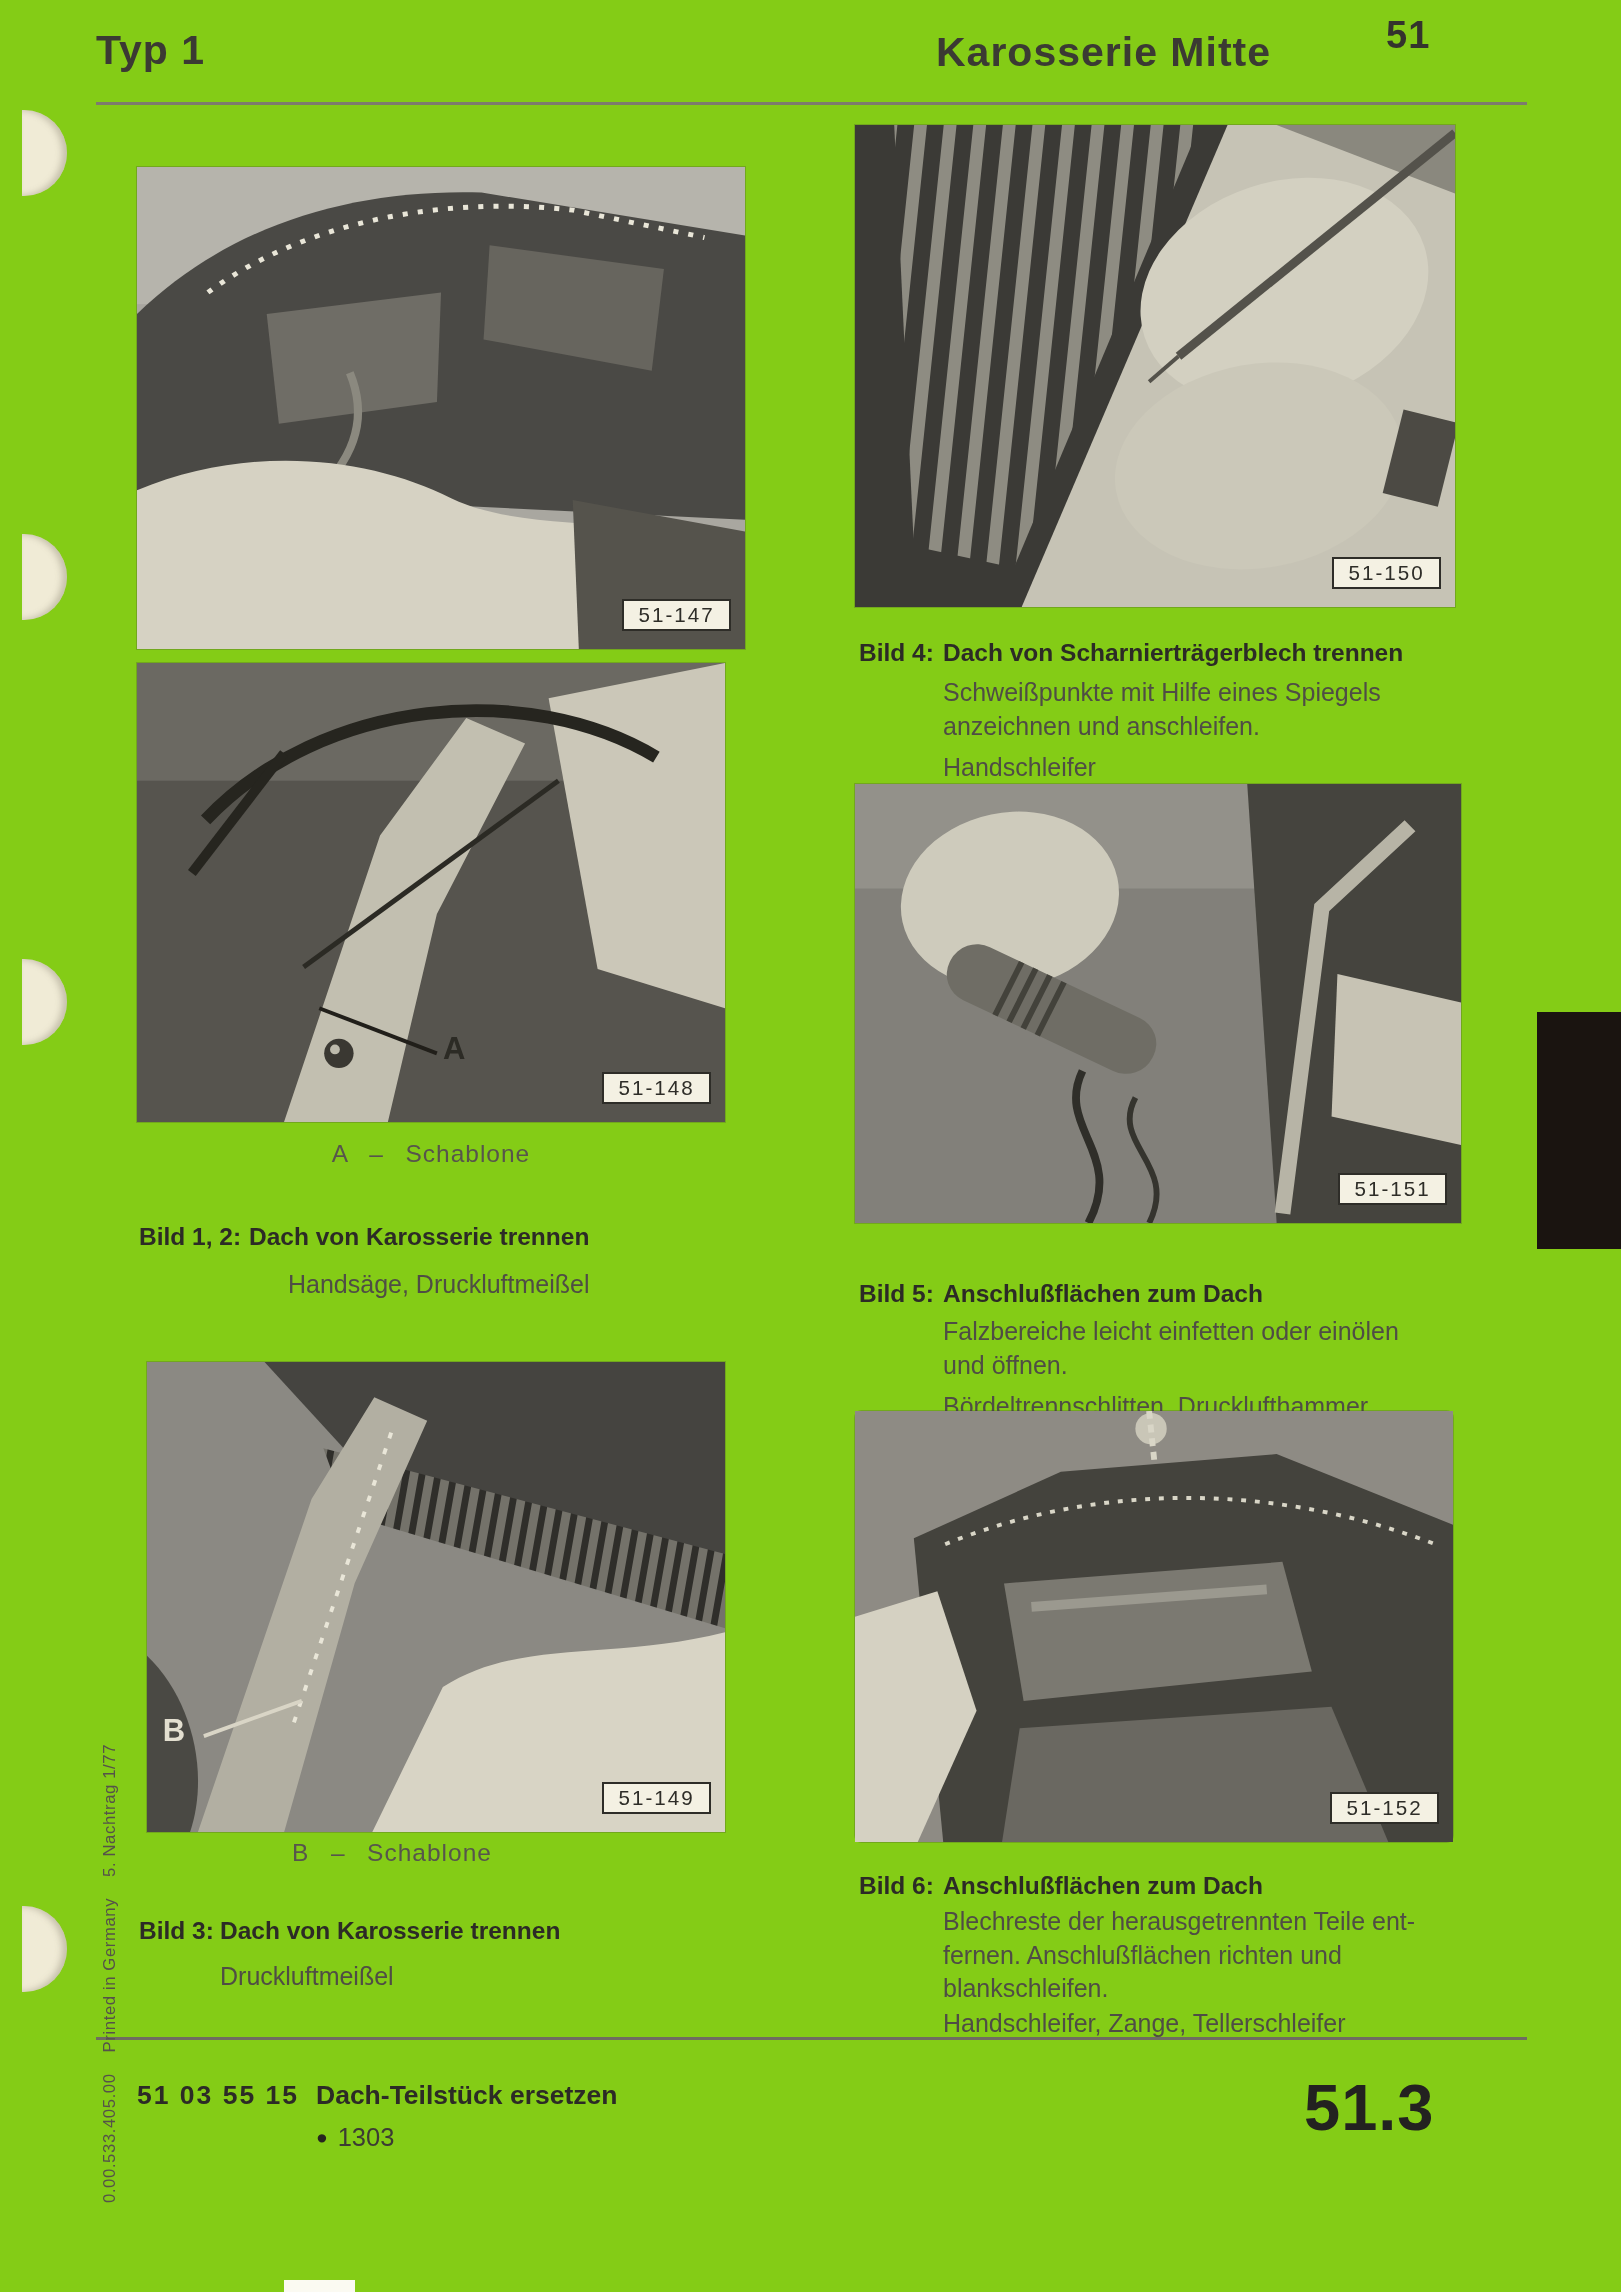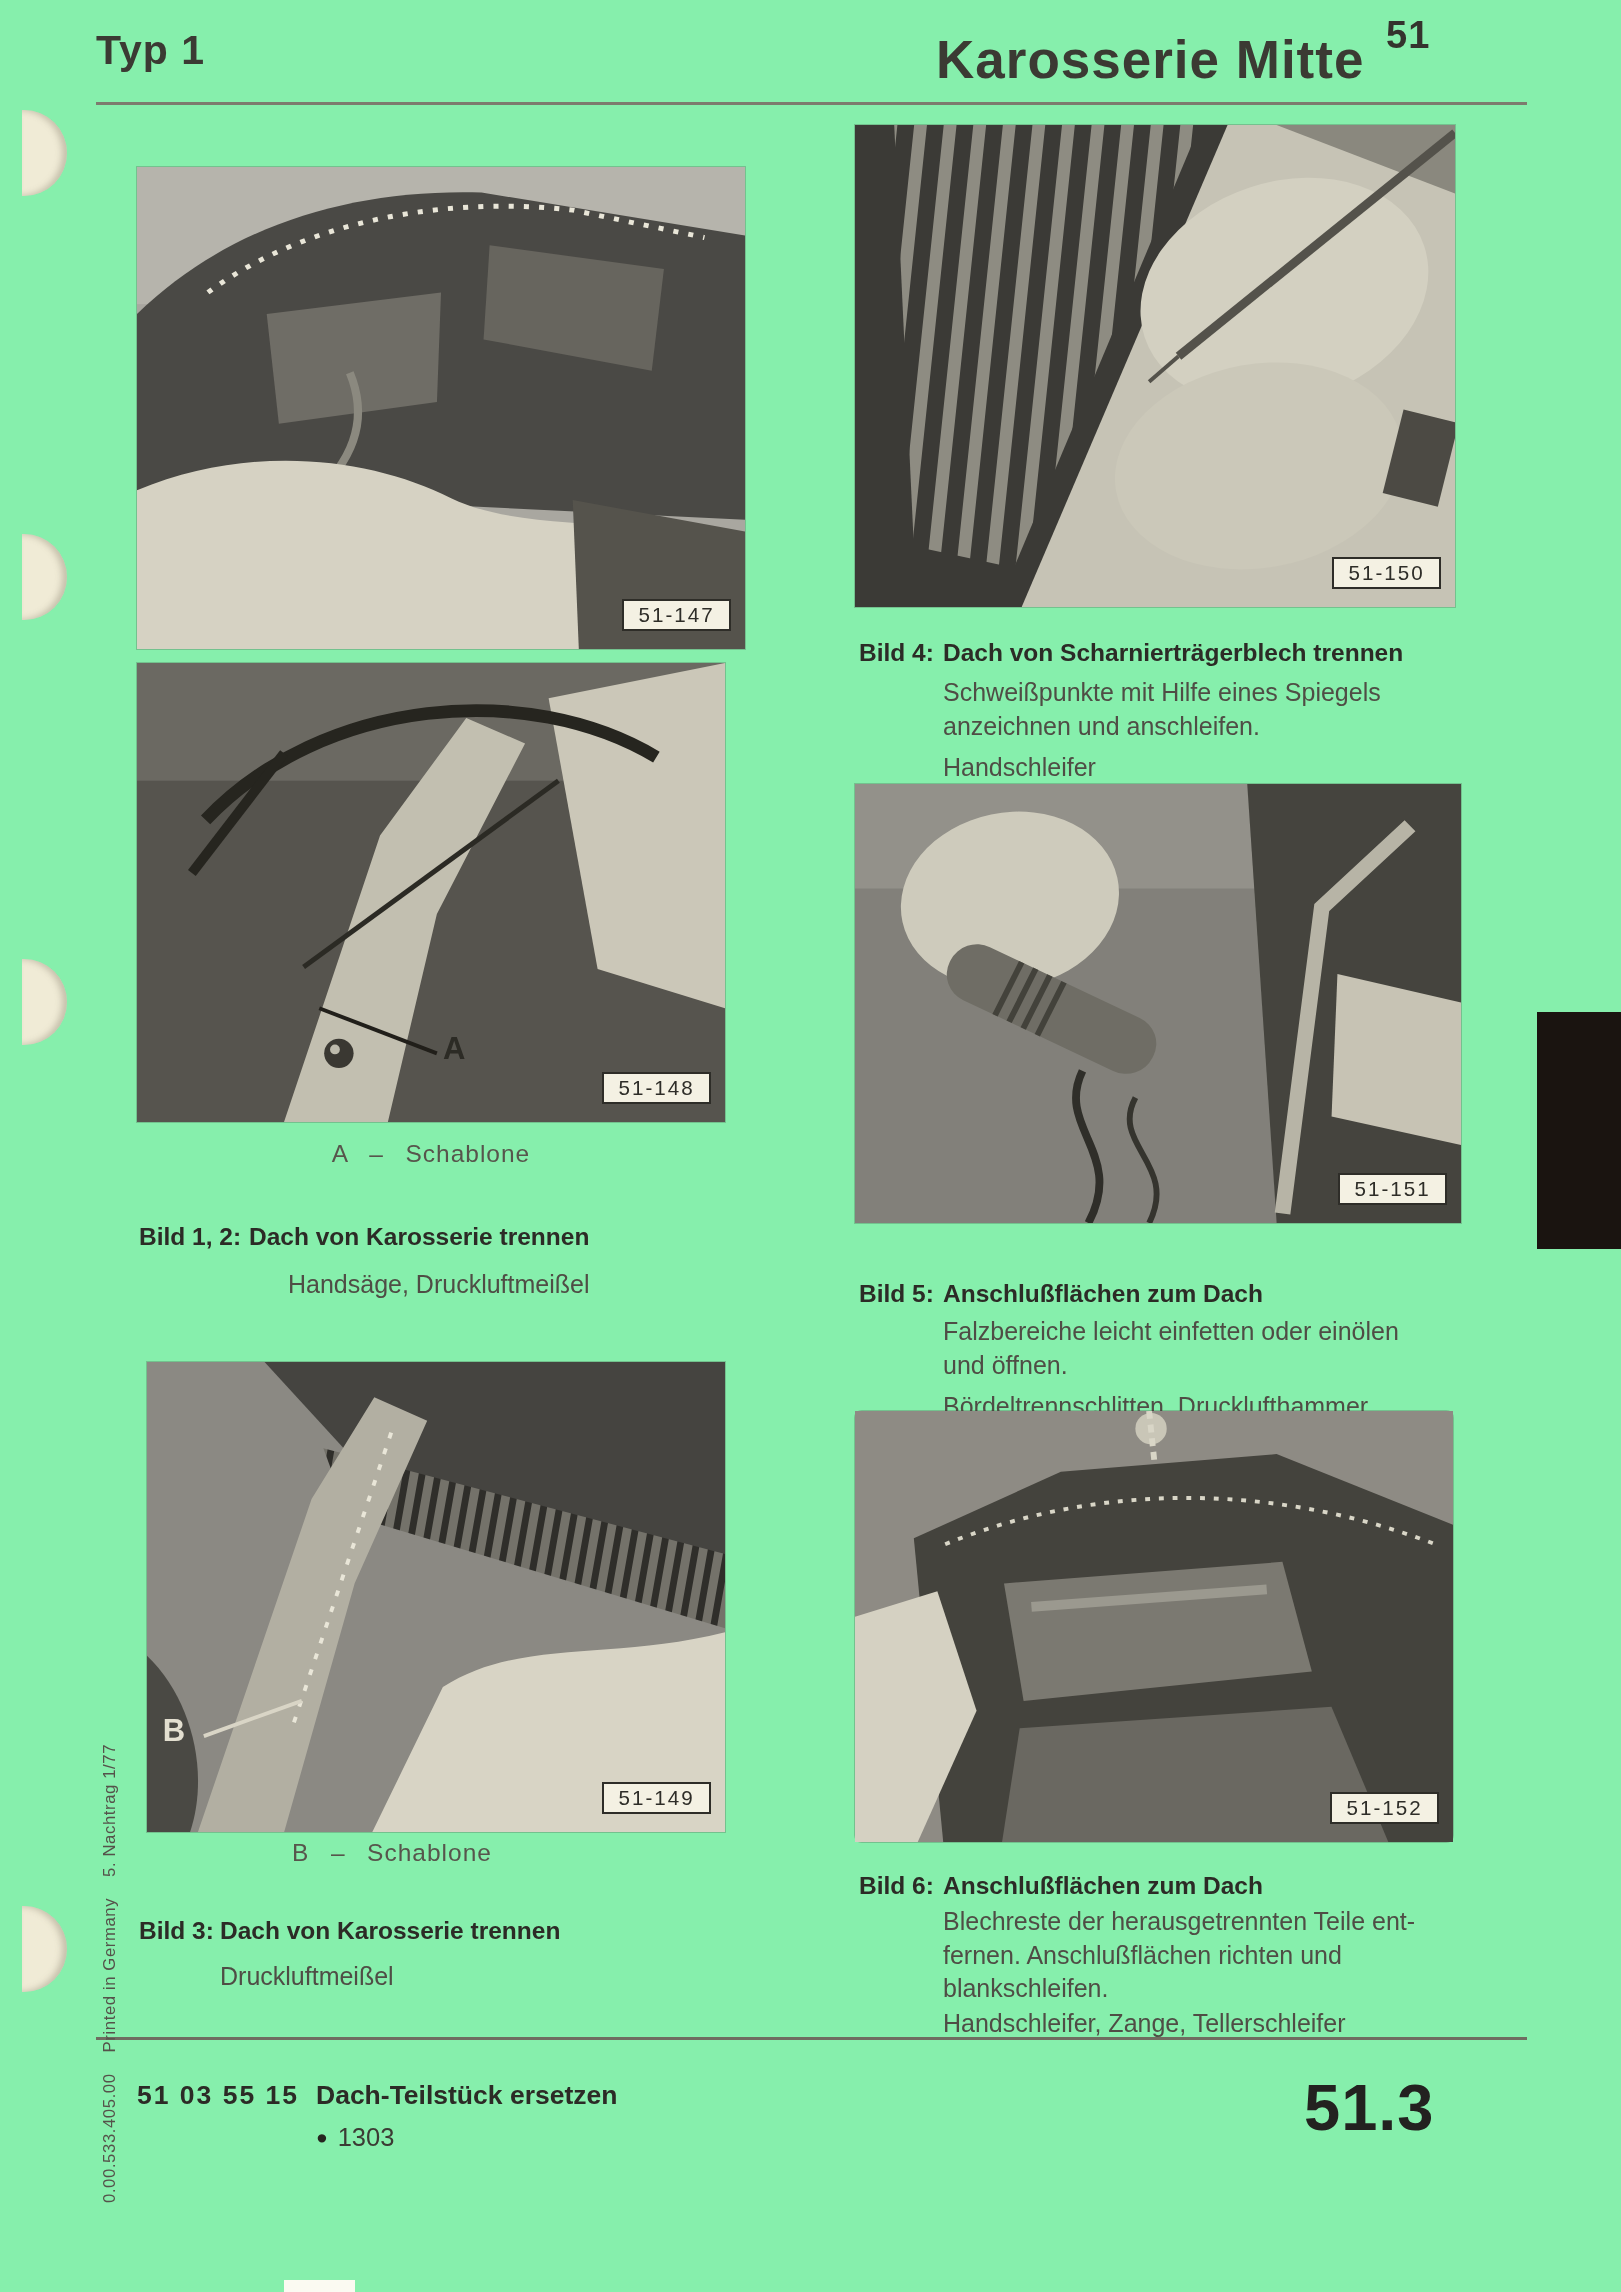--- a/index.html
+++ b/index.html
@@ -1,25 +1,25 @@
 <!DOCTYPE html>
 <html><head>
 <meta charset="utf-8">
 <style>
   html,body { margin:0; padding:0; background:#6e6c66; }
   .page {
     position:relative; width:1621px; height:2293px;
-    background:#86efac;
+    background:#84cc16;
     font-family:"Liberation Sans", sans-serif;
     overflow:hidden;
   }
   .abs { position:absolute; }
   
   .h-model { font-size:41px; font-weight:700; color:#3b3a33; letter-spacing:1px; }
-  .h-section { font-size:53px; font-weight:700; color:#3b3a33; letter-spacing:1px; }
+  .h-section { font-size:41px; font-weight:700; color:#3b3a33; letter-spacing:1px; }
   .h-secnum { font-size:38px; font-weight:700; color:#34332d; letter-spacing:1px; }
   .rule { background:#7d7b6e; height:2.9px; }
   
   .photo { position:absolute; background:#8d8b84; box-shadow:0 0 0 1px rgba(60,58,50,.25); }
   .photo svg { display:block; width:100%; height:100%; }
   .plate {
     position:absolute; right:13.7px; bottom:17.6px;
     background:#f4f1e3; border:2.9px solid #2e2d28;
     padding:2px 14.7px; font-size:20.6px; letter-spacing:2px;
     color:#2e2d28; white-space:nowrap; line-height:1.2;

